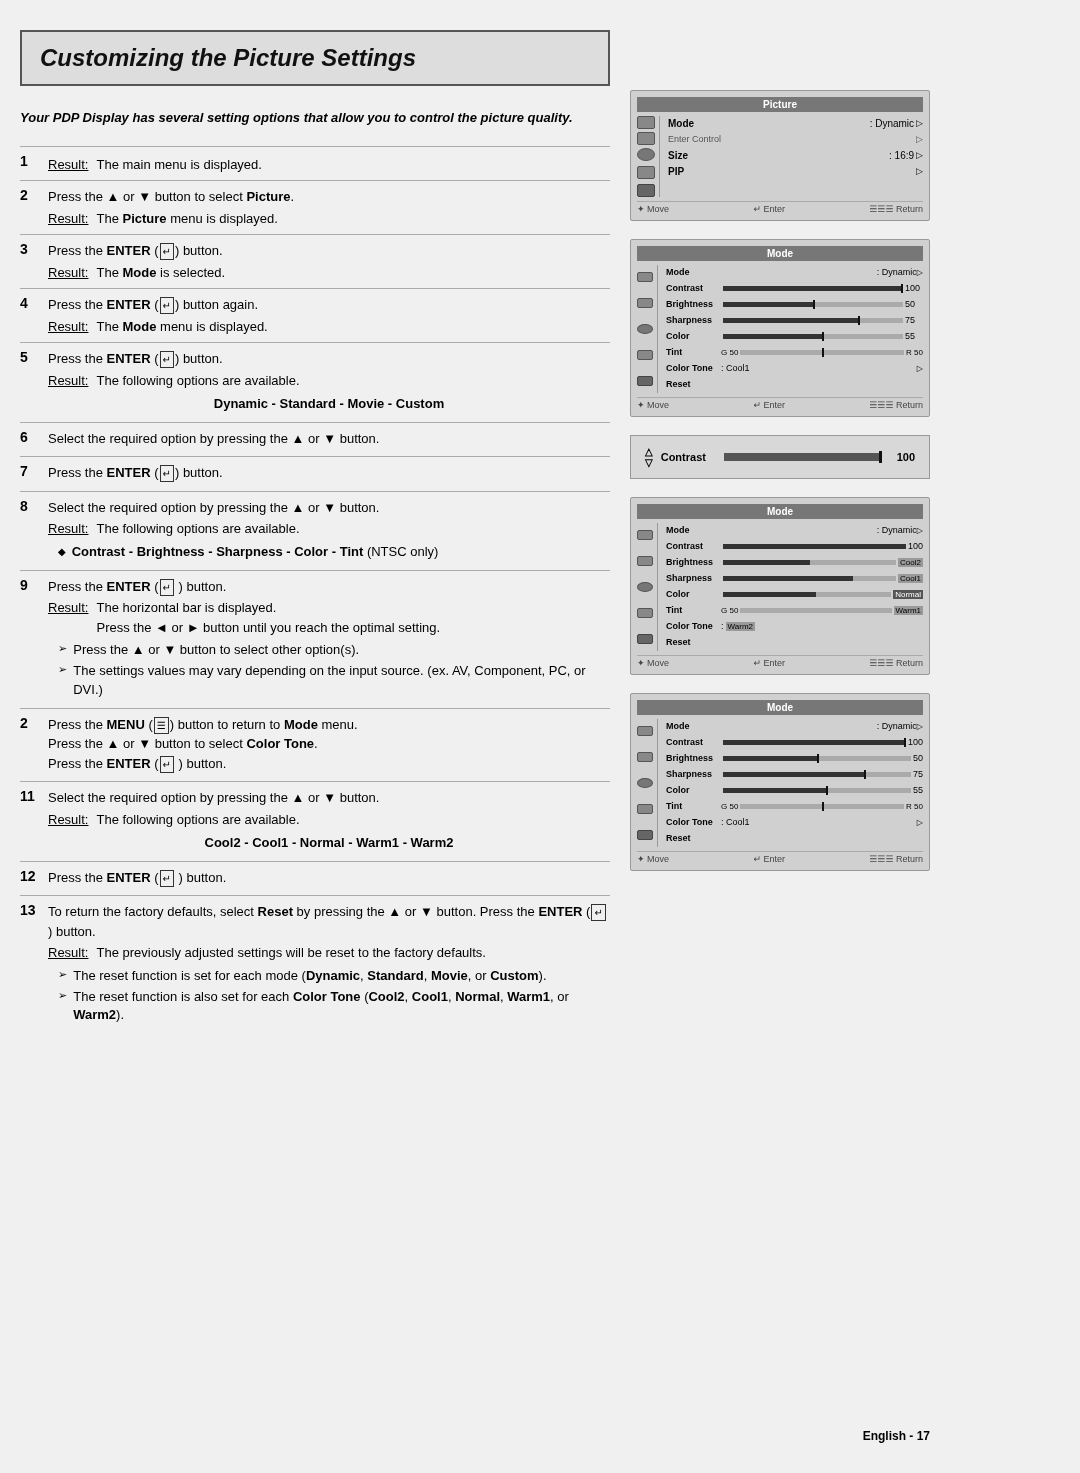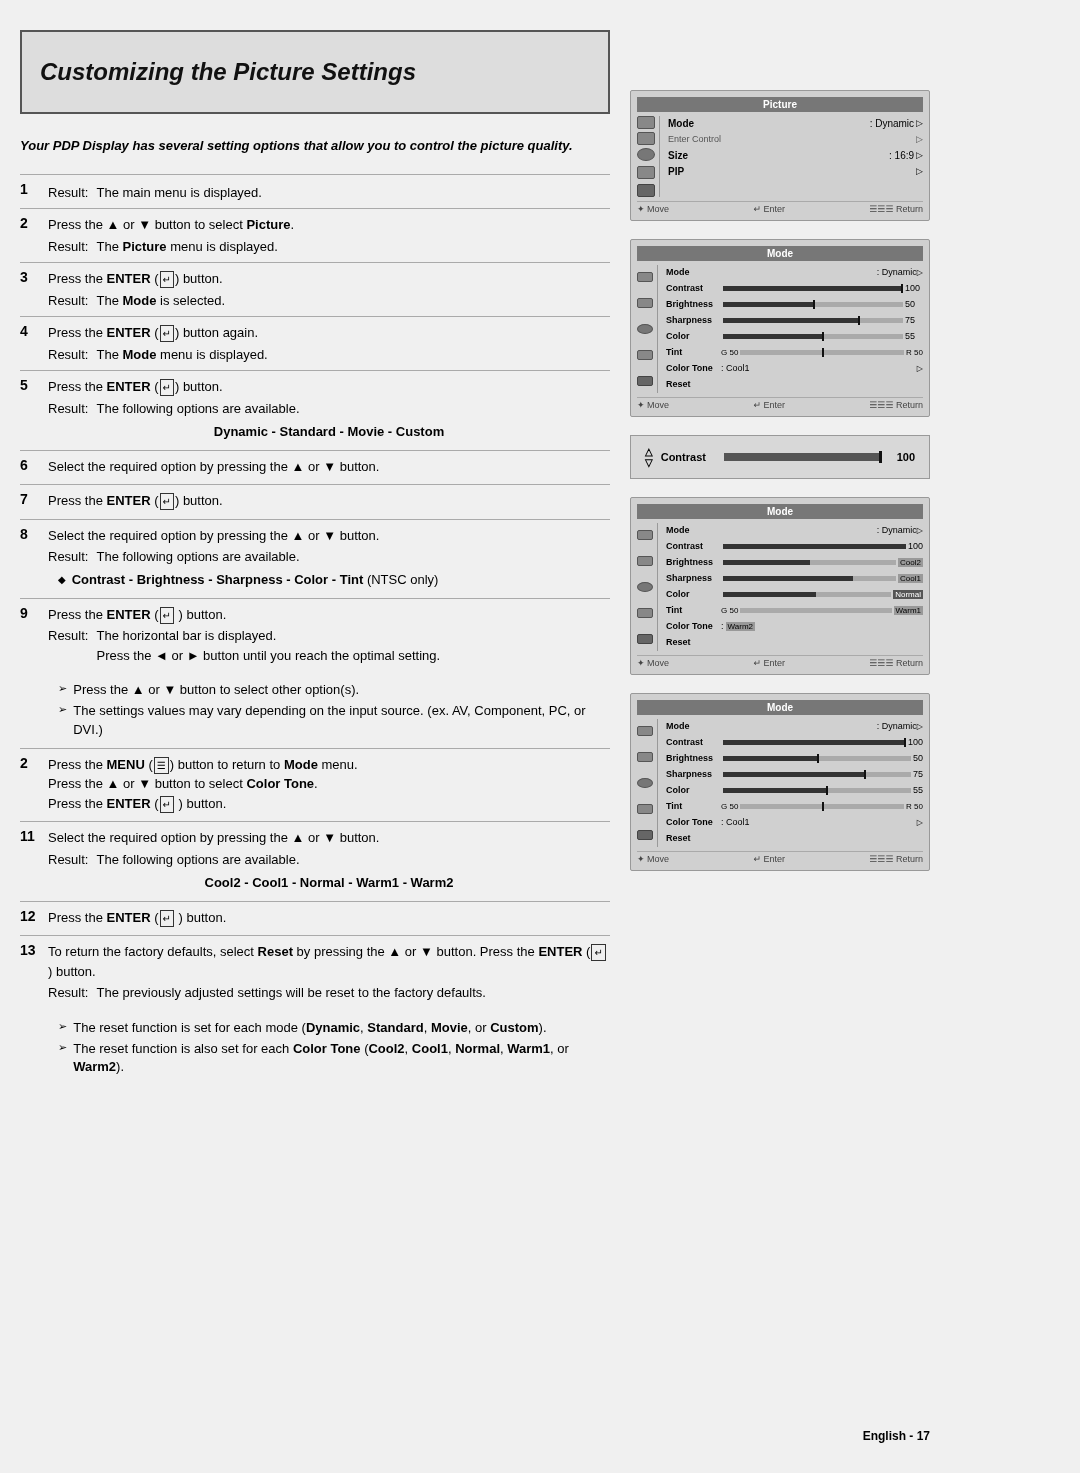--- a/index.html
+++ b/index.html
@@ -31,21 +31,21 @@
       width: 300px;
       display: flex;
       flex-direction: column;
       gap: 18px;
       padding-top: 60px;
       flex-shrink: 0;
     }
     .title-box {
       border: 2px solid #555;
       background: #ddd;
-      padding: 26px 18px;
+      padding: 12px 18px;
       margin-bottom: 22px;
     }
     .title-box h1 {
       font-size: 24px;
       font-weight: bold;
       color: #111;
       font-style: italic;
     }
     .intro {
       font-style: italic;
@@ -76,20 +76,21 @@
     }
     .step-content p {
       margin-bottom: 2px;
     }
     .result-line {
       display: flex;
       gap: 8px;
       margin-top: 2px;
     }
     .result-label {
+      text-decoration: underline;
       flex-shrink: 0;
     }
     .bold { font-weight: bold; }
     .bullet-list {
       list-style: none;
       margin-top: 4px;
       margin-left: 10px;
     }
     .bullet-list li {
       display: flex;
@@ -98,21 +99,21 @@
       line-height: 1.4;
     }
     .bullet-list li::before {
       content: '◆';
       flex-shrink: 0;
       font-size: 10px;
       margin-top: 2px;
     }
     .arrow-list {
       list-style: none;
-      margin-top: 16px;
+      margin-top: 4px;
       margin-left: 10px;
     }
     .arrow-list li {
       display: flex;
       gap: 6px;
       margin-bottom: 3px;
       line-height: 1.4;
     }
     .arrow-list li::before {
       content: '➢';

